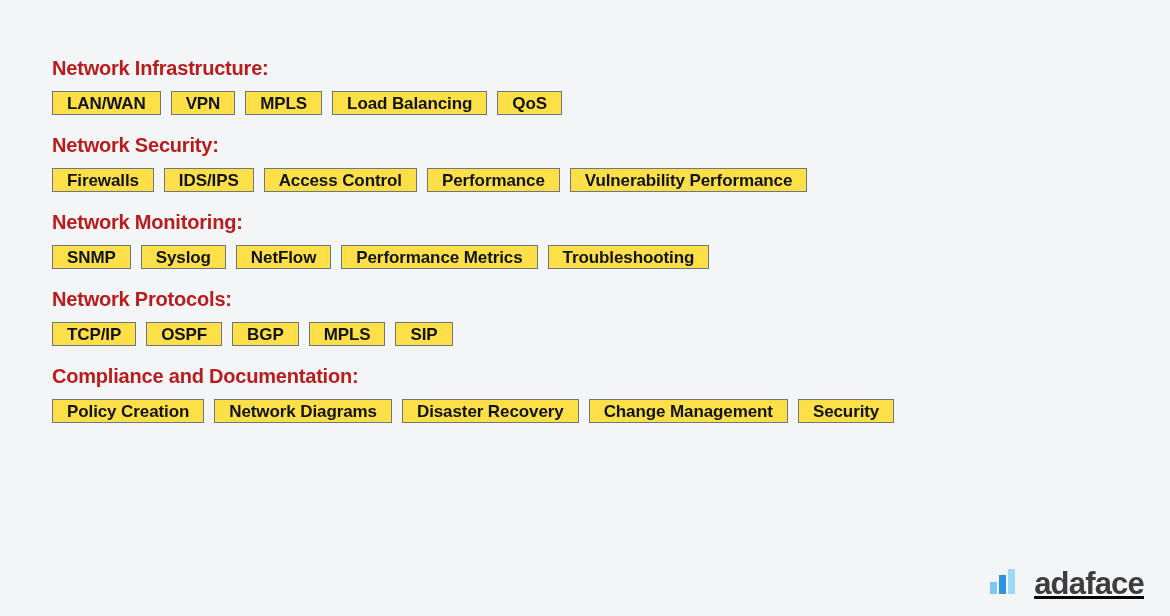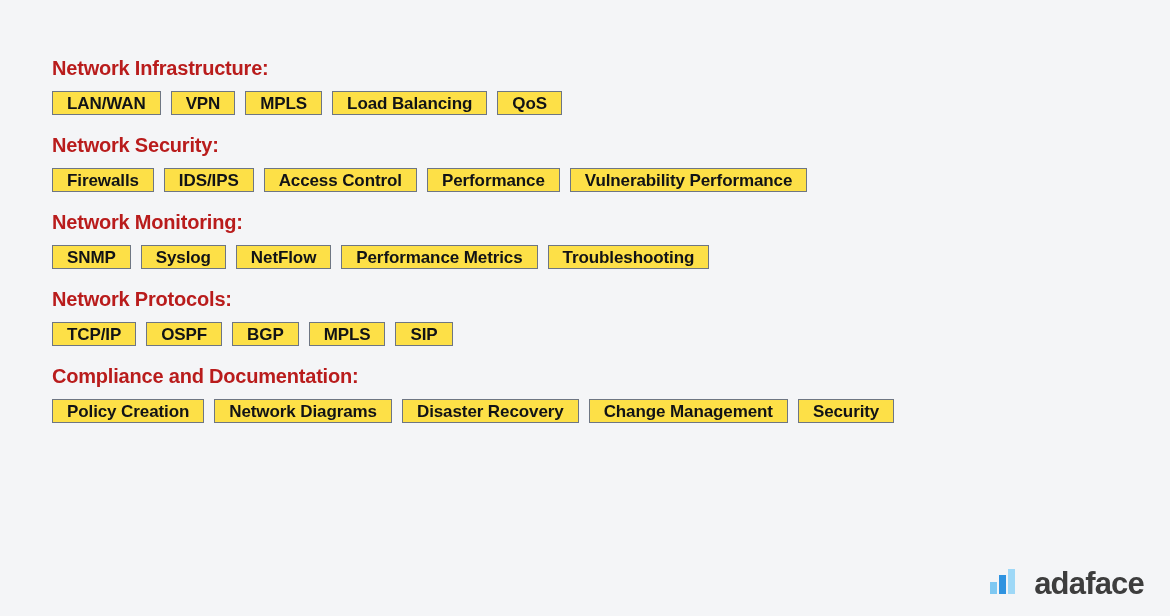--- a/index.html
+++ b/index.html
@@ -65,20 +65,21 @@
   }
 
   
   .logo {
     position: absolute;
     right: 26px;
     bottom: 17px;
     display: flex;
     align-items: flex-end;
     gap: 18px;
+    text-decoration: underline;
   }
   .logo-mark {
     display: block;
     width: 26px;
     height: 26px;
     margin-bottom: 5px;
   }
   .logo-word {
     font-size: 31px;
     font-weight: 600;

